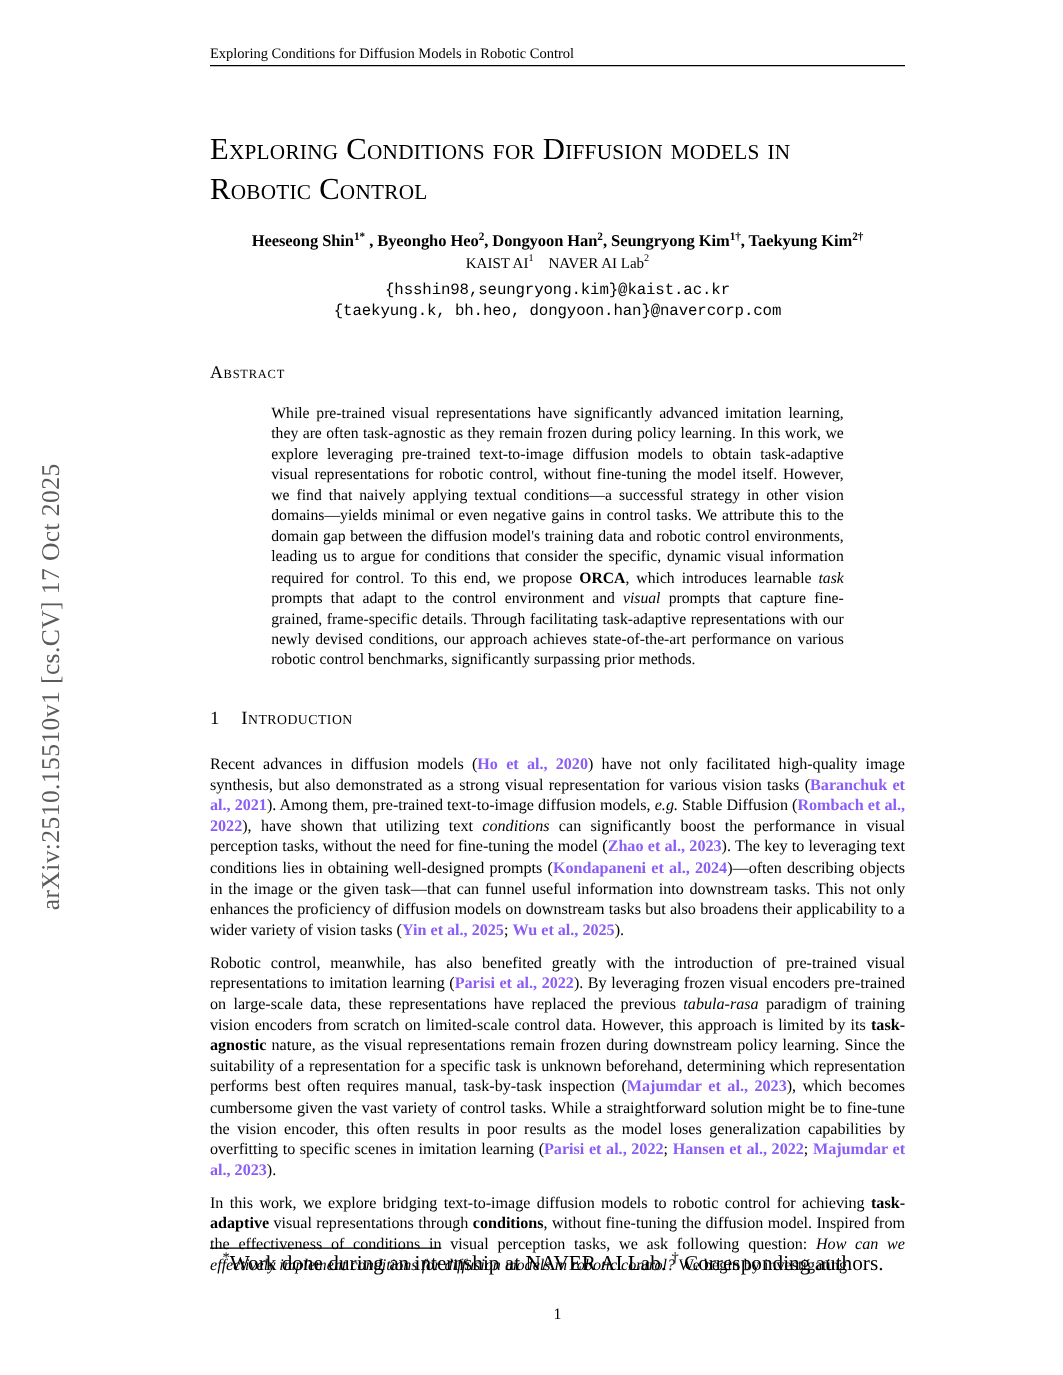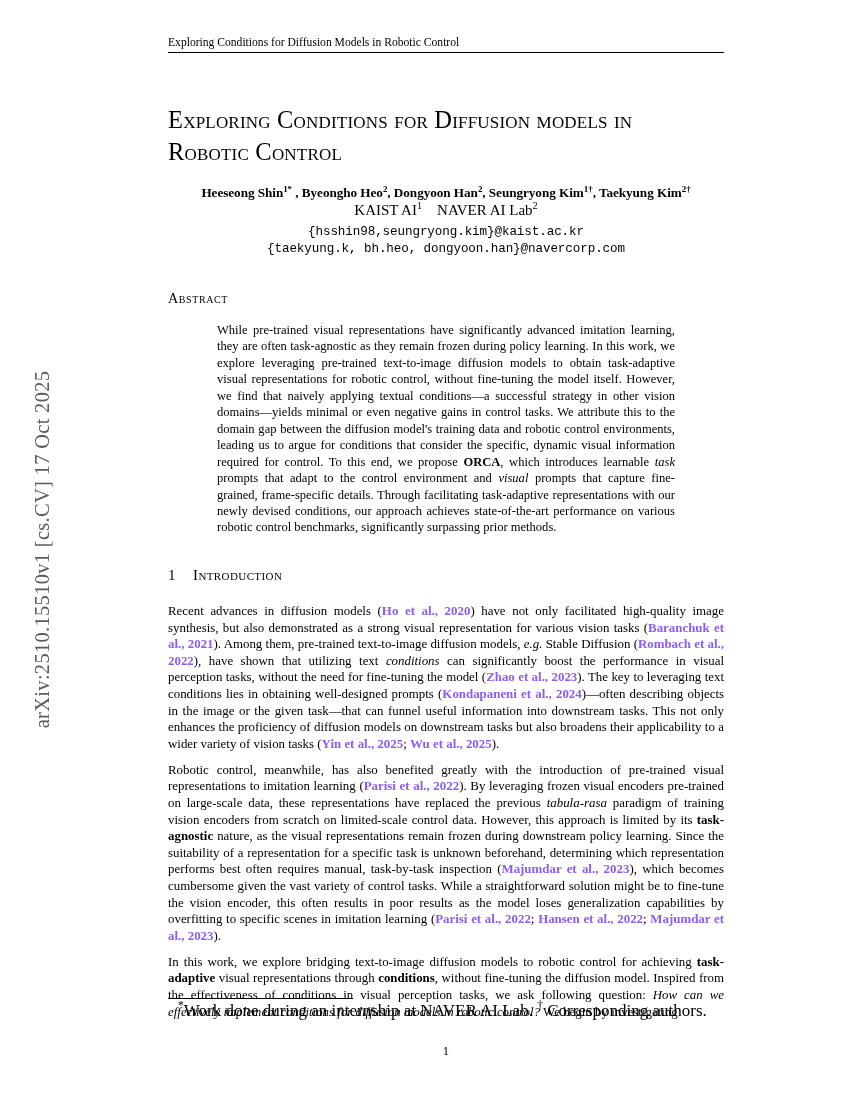--- a/index.html
+++ b/index.html
@@ -88,21 +88,21 @@
     width: 556px;
     text-align: center;
   }
   .authors .auth-line {
     font-size: 13.2px;
     font-weight: bold;
     line-height: 17px;
     letter-spacing: -0.05px;
   }
   .authors .affil-line {
-    font-size: 15px;
+    font-size: 12px;
     line-height: 17px;
     margin-top: 1px;
   }
   .authors .email-line {
     font-family: "Liberation Mono", "DejaVu Sans Mono", monospace;
     font-size: 12.6px;
     line-height: 16.5px;
     letter-spacing: -0.1px;
   }
   .authors .emails {

